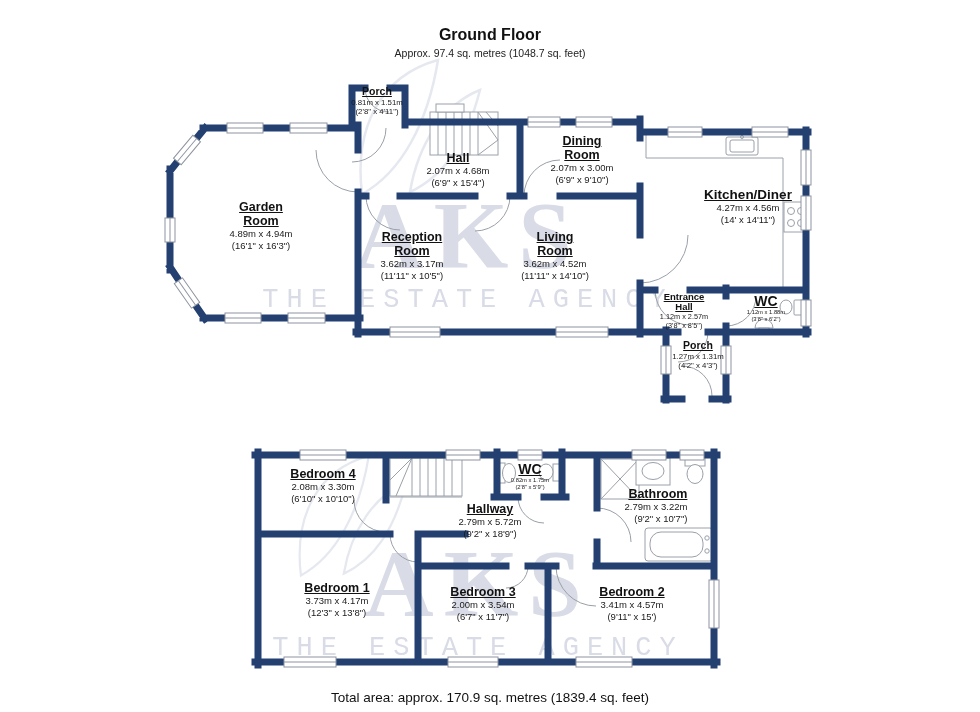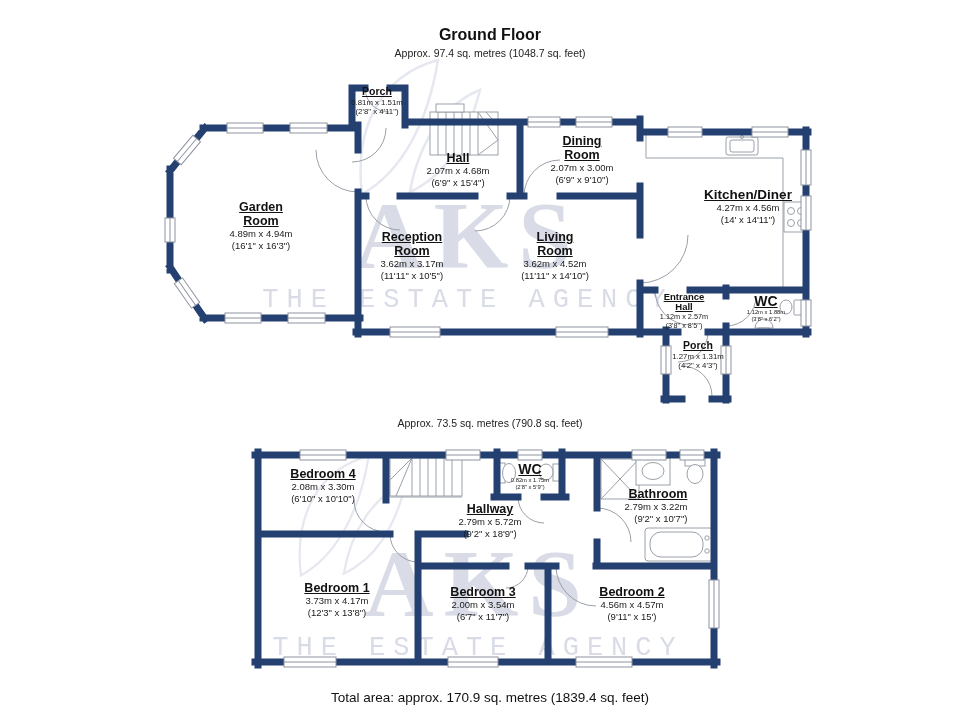--- a/index.html
+++ b/index.html
@@ -256,21 +256,20 @@
           <line class="winl" x1="714" y1="580" x2="714" y2="628"></line>
       </g>
     </g>
   </svg>
 
   <div class="floor-title" style="top:26px;">
     <div class="t">Ground Floor</div>
     <div class="s">Approx. 97.4 sq. metres (1048.7 sq. feet)</div>
   </div>
   <div class="floor-title" style="top:414px;">
-    <div class="s">Approx. 73.5 sq. metres (790.8 sq. feet)</div>
   </div>
 
   <div class="room-label md" style="left:377px;top:86px;">
     <div class="rname">Porch</div>
     <div class="rdim">0.81m x 1.51m</div>
     <div class="rdim">(2'8" x 4'11")</div>
   </div>
   <div class="room-label" style="left:458px;top:151px;">
     <div class="rname">Hall</div>
     <div class="rdim">2.07m x 4.68m</div>
@@ -347,19 +346,19 @@
     <div class="rdim">3.73m x 4.17m</div>
     <div class="rdim">(12'3" x 13'8")</div>
   </div>
   <div class="room-label" style="left:483px;top:585px;">
     <div class="rname">Bedroom 3</div>
     <div class="rdim">2.00m x 3.54m</div>
     <div class="rdim">(6'7" x 11'7")</div>
   </div>
   <div class="room-label" style="left:632px;top:585px;">
     <div class="rname">Bedroom 2</div>
-    <div class="rdim">4.56m x 4.57m</div>
+    <div class="rdim">3.41m x 4.57m</div>
     <div class="rdim">(9'11" x 15')</div>
   </div>
 
   <div class="footer-total" style="top:690px;">Total area: approx. 170.9 sq. metres (1839.4 sq. feet)</div>
 
 </div>
 
 </body></html>

